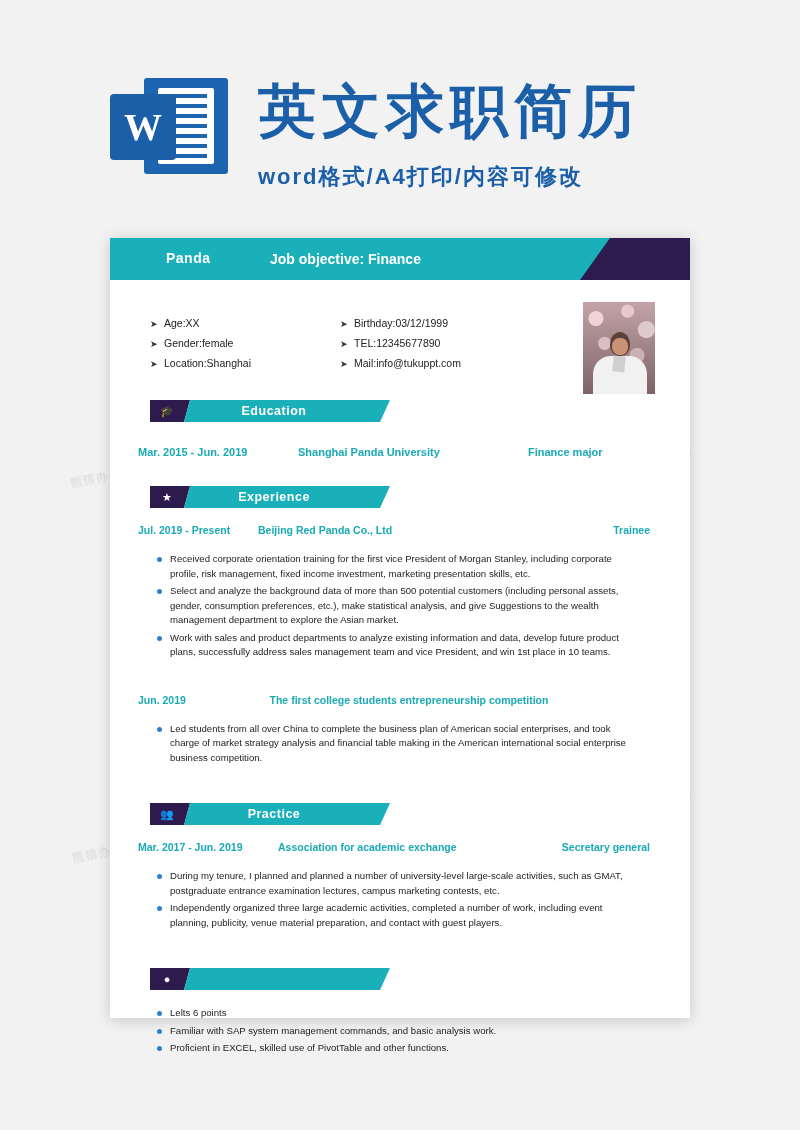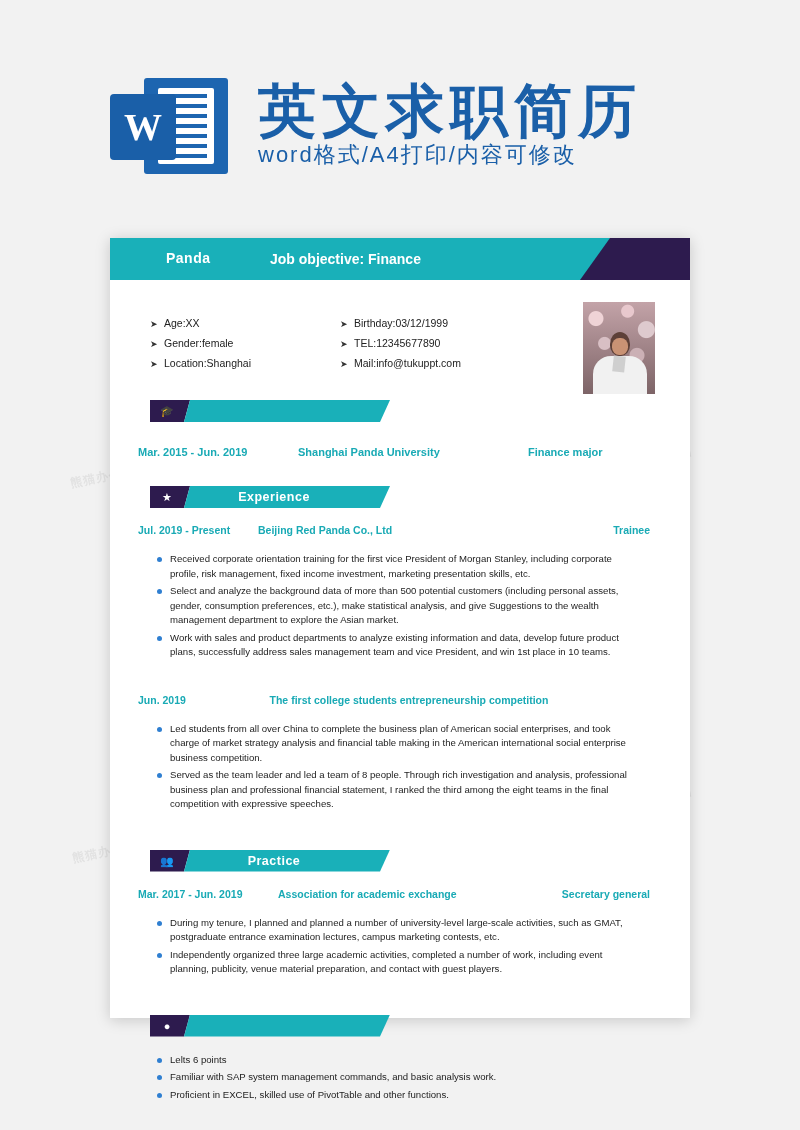--- a/index.html
+++ b/index.html
@@ -74,21 +74,22 @@
     font-weight: bold;
     color: #1a5fa8;
     letter-spacing: 6px;
     line-height: 1;
     margin: 4px 0 0 0;
   }
   .banner-sub {
     font-size: 22px;
     color: #1a5fa8;
     letter-spacing: 2px;
-    font-weight: normal;
+    margin-top: 22px;
+    font-weight: bold;
   }
 
   
   .sheet {
     position: absolute;
     left: 110px; top: 238px;
     width: 580px; height: 780px;
     background: #ffffff;
     box-shadow: 0 2px 14px rgba(0,0,0,0.18);
   }
@@ -381,20 +382,21 @@
         <div class="person-collar"></div>
         <div class="person-head"></div>
         <div class="person-face"></div>
       </div>
     </div>
 
     <div class="sec-head">
       <div class="tag-dark"></div>
       <div class="tag-teal"></div>
       <div class="sec-ico">🎓</div>
+      <div class="sec-title">Education</div>
     </div>
     <div class="block">
       <div class="edu-row">
         <div class="c-date">Mar. 2015 - Jun. 2019</div>
         <div class="c-org">Shanghai Panda University</div>
         <div class="c-role">Finance major</div>
       </div>
     </div>
 
     <div class="spacer-22"></div>
@@ -423,21 +425,20 @@
       <div class="spacer-12"></div>
 
       <div class="job">
         <div class="job-head center">
           <div class="j-date">Jun. 2019</div>
           <div class="j-org">The first college students entrepreneurship competition</div>
           <div class="j-role"></div>
         </div>
         <ul class="bul">
           <li>Led students from all over China to complete the business plan of American social enterprises, and took charge of market strategy analysis and financial table making in the American international social enterprise business competition.</li>
-          <li>Served as the team leader and led a team of 8 people. Through rich investigation and analysis, professional business plan and professional financial statement, I ranked the third among the eight teams in the final competition with expressive speeches.</li>
         </ul>
       </div>
     </div>
 
     <div class="spacer-22"></div>
 
     <div class="sec-head">
       <div class="tag-dark"></div>
       <div class="tag-teal"></div>
       <div class="sec-ico">👥</div>

